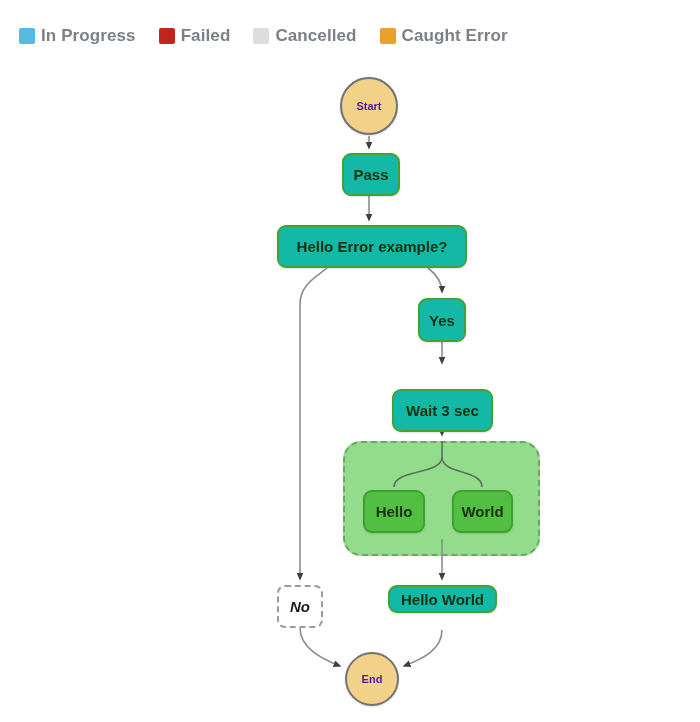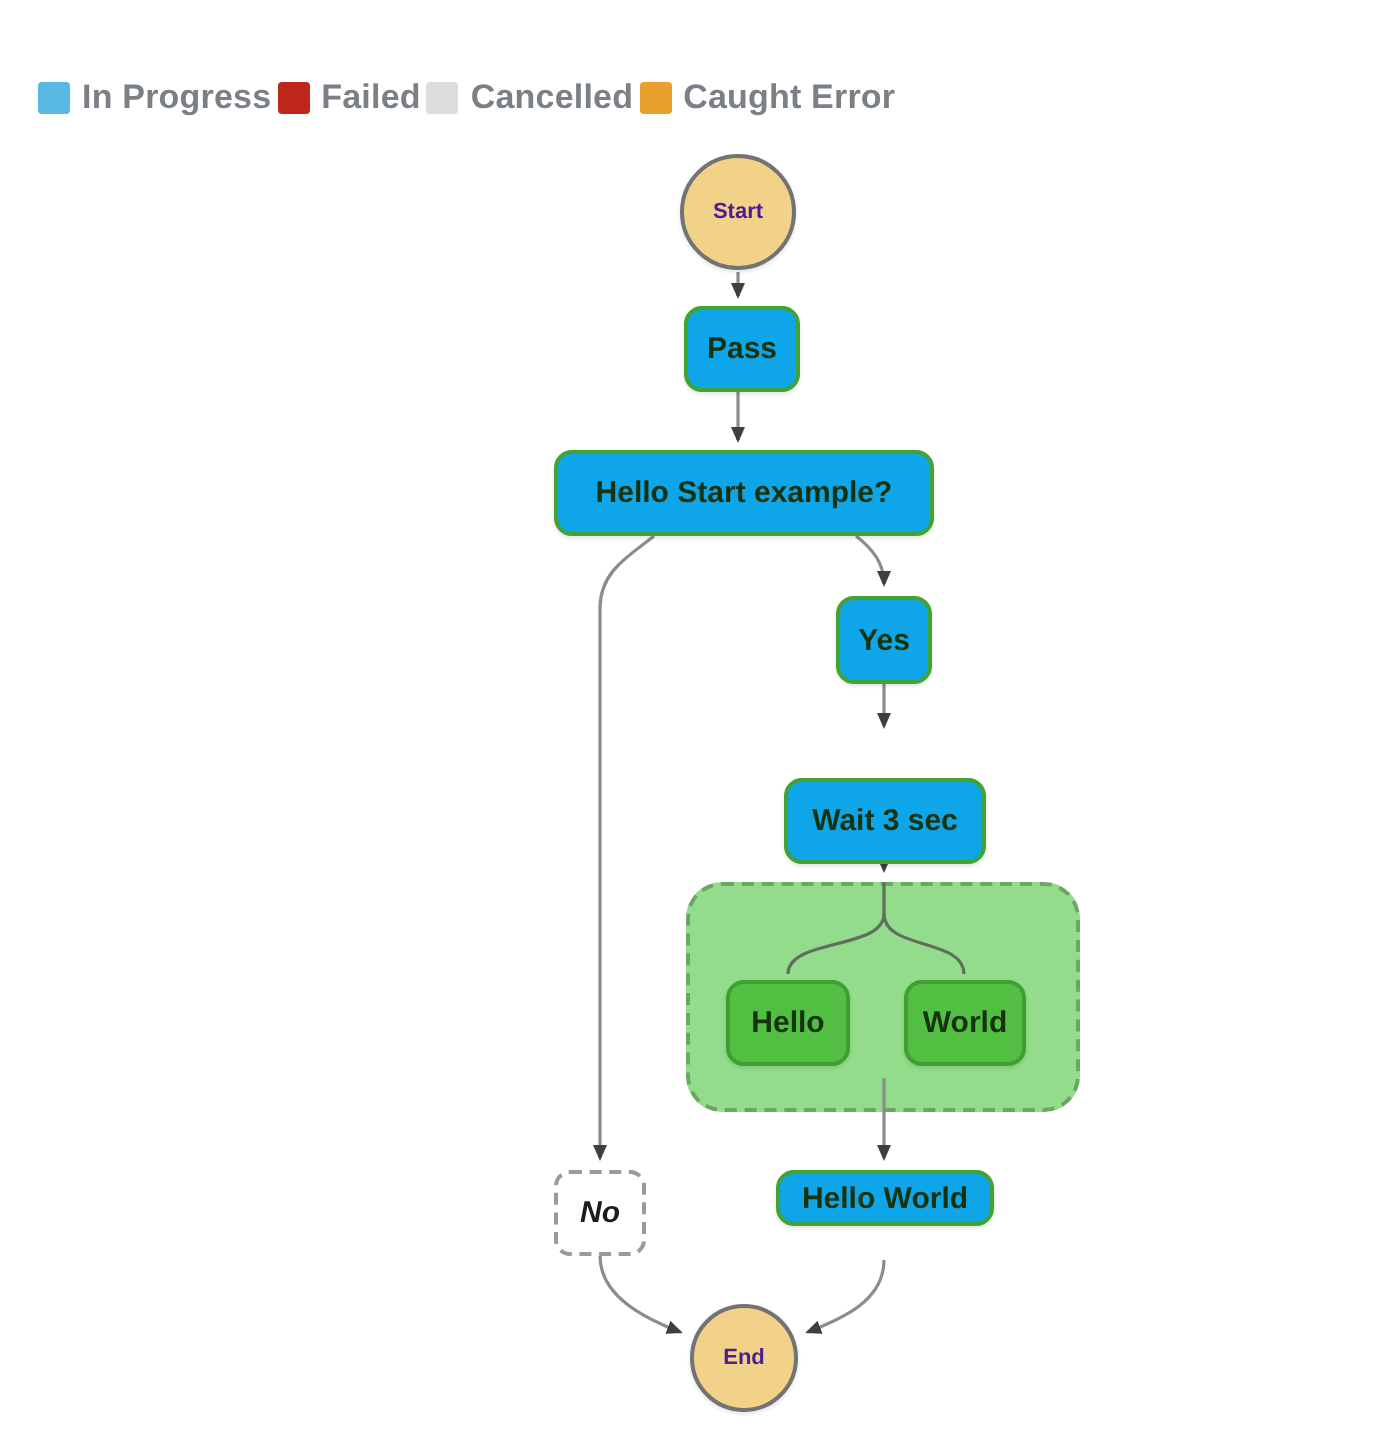--- a/index.html
+++ b/index.html
@@ -2,36 +2,36 @@
 <html><head>
 <meta charset="utf-8">
 <style>
   html,body{margin:0;padding:0;background:#ffffff;}
   .canvas{
     position:relative;width:700px;height:722px;background:#ffffff;overflow:hidden;
     font-family:"Liberation Sans", sans-serif;
   }
   
   .legend{
-    position:absolute;left:19px;top:39px;display:flex;align-items:center;gap:3px;
+    position:absolute;left:19px;top:26px;display:flex;align-items:center;gap:23px;
   }
   .legend-item{display:flex;align-items:center;gap:6px;}
   .legend-swatch{width:16px;height:16px;border-radius:2px;flex:0 0 auto;}
   .legend-label{
     font-size:17px;font-weight:600;color:#7b8087;white-space:nowrap;letter-spacing:.1px;
   }
   
   .edges{position:absolute;left:0;top:0;width:700px;height:722px;z-index:2;}
   .node{
     position:absolute;display:flex;align-items:center;justify-content:center;
     box-sizing:border-box;z-index:3;font-weight:700;text-align:center;
     box-shadow:0 1px 2px rgba(0,0,0,.12);cursor:default;
   }
   .node.green{
-    background:#0ea5e9;border:2px solid #42a334;border-radius:9px;
+    background:#14b8a6;border:2px solid #42a334;border-radius:9px;
     color:#16320f;font-size:15px;
   }
   .node.terminal{
     background:#f2d288;border:2px solid #737373;border-radius:50%;
     color:#4c1d95;font-size:11px;
   }
   .node.dashed-empty{
     background:#ffffff;border:2px dashed #9a9a9a;border-radius:8px;
     color:#1c1c1c;font-size:15px;box-shadow:none;font-style:italic;
   }
@@ -94,21 +94,21 @@
 
     <path d="M442,630 C442,650 422,659 404,666" stroke="#8c8c8c" stroke-width="1.6" fill="none" marker-end="url(#arrow)"></path>
 
     <path d="M300,628 C300,648 322,659 340,666" stroke="#8c8c8c" stroke-width="1.6" fill="none" marker-end="url(#arrow)"></path>
   </svg>
 
   <div class="node terminal" style="left:340px;top:77px;width:58px;height:58px;">Start</div>
 
   <div class="node green" style="left:342px;top:153px;width:58px;height:43px;">Pass</div>
 
-  <div class="node green" style="left:277px;top:225px;width:190px;height:43px;">Hello Start example?</div>
+  <div class="node green" style="left:277px;top:225px;width:190px;height:43px;">Hello Error example?</div>
 
   <div class="node green" style="left:418px;top:298px;width:48px;height:44px;">Yes</div>
 
   <div class="node green" style="left:392px;top:369px;width:101px;height:43px;margin-top:20px;">Wait 3 sec</div>
 
   <div class="node green inner" style="left:363px;top:490px;width:62px;height:43px;">Hello</div>
 
   <div class="node green inner" style="left:452px;top:490px;width:61px;height:43px;">World</div>
 
   <div class="node green" style="left:388px;top:585px;width:109px;height:28px;">Hello World</div>

